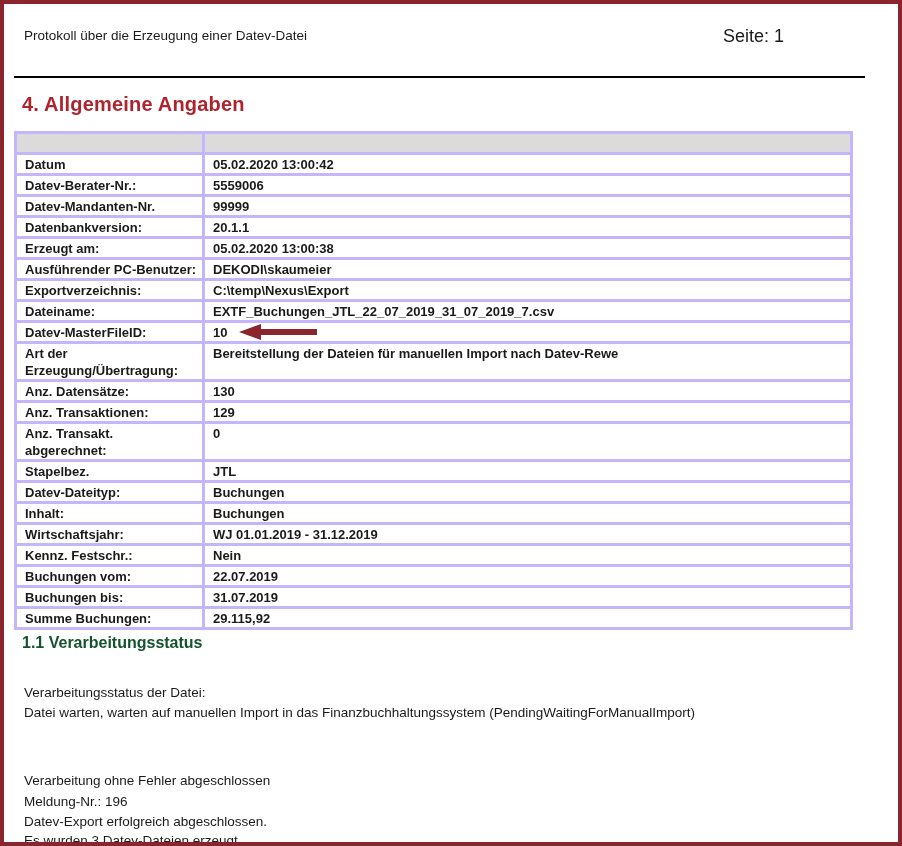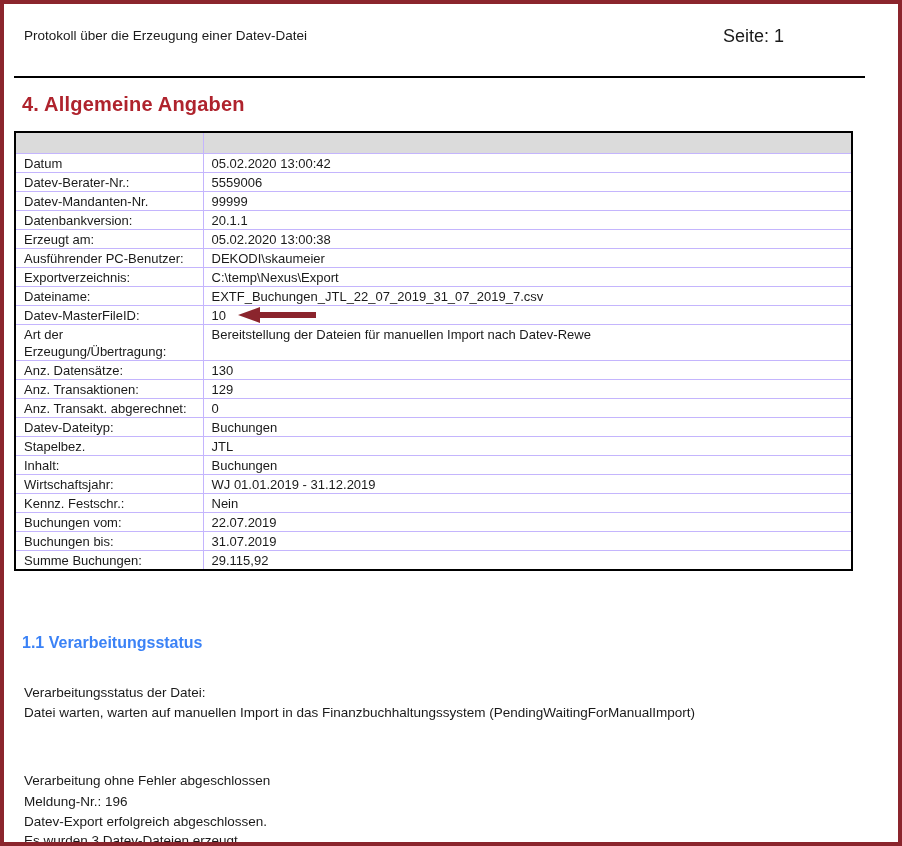--- a/index.html
+++ b/index.html
@@ -49,27 +49,28 @@
     position: absolute;
     left: 10px;
     top: 127px;
     width: 839px;
     border-collapse: collapse;
     table-layout: fixed;
     border: 2px solid #000000;
     font-size: 13px;
   }
   table.info-table td {
-    border: 1px solid #c4b5fd;
+    border: 3px solid #c4b5fd;
     vertical-align: top;
     padding: 1px 4px 0 8px;
     height: 19px;
     line-height: 17px;
     overflow: hidden;
     white-space: nowrap;
+    font-weight: bold;
   }
   table.info-table tr.header-row td {
     background: #DBDBDB;
     height: 21px;
   }
   table.info-table td.label-cell {
     width: 188px;
     white-space: pre-line;
   }
   .arrow-icon {
@@ -77,21 +78,21 @@
     vertical-align: middle;
     margin-left: 12px;
     margin-top: -3px;
   }
   h2.sub-heading {
     position: absolute;
     left: 18px;
     top: 630px;
     font-size: 16px;
     font-weight: bold;
-    color: #3b82f6;
+    color: #14532d;
     text-align: right;
   }
   .body-text {
     position: absolute;
     left: 20px;
     font-size: 13.5px;
     line-height: 19.5px;
   }
   .status-block { top: 679px; }
   .result-block { top: 734px; margin-top: 33px; }
@@ -167,26 +168,26 @@
       </tr>
   <tr>
         <td class="label-cell">Anz. Transaktionen:</td>
         <td>129</td>
       </tr>
   <tr>
         <td class="label-cell">Anz. Transakt. abgerechnet:</td>
         <td>0</td>
       </tr>
   <tr>
+        <td class="label-cell">Stapelbez.</td>
+        <td>JTL</td>
+      </tr>
+  <tr>
         <td class="label-cell">Datev-Dateityp:</td>
         <td>Buchungen</td>
-      </tr>
-  <tr>
-        <td class="label-cell">Stapelbez.</td>
-        <td>JTL</td>
       </tr>
   <tr>
         <td class="label-cell">Inhalt:</td>
         <td>Buchungen</td>
       </tr>
   <tr>
         <td class="label-cell">Wirtschaftsjahr:</td>
         <td>WJ 01.01.2019 - 31.12.2019</td>
       </tr>
   <tr>

